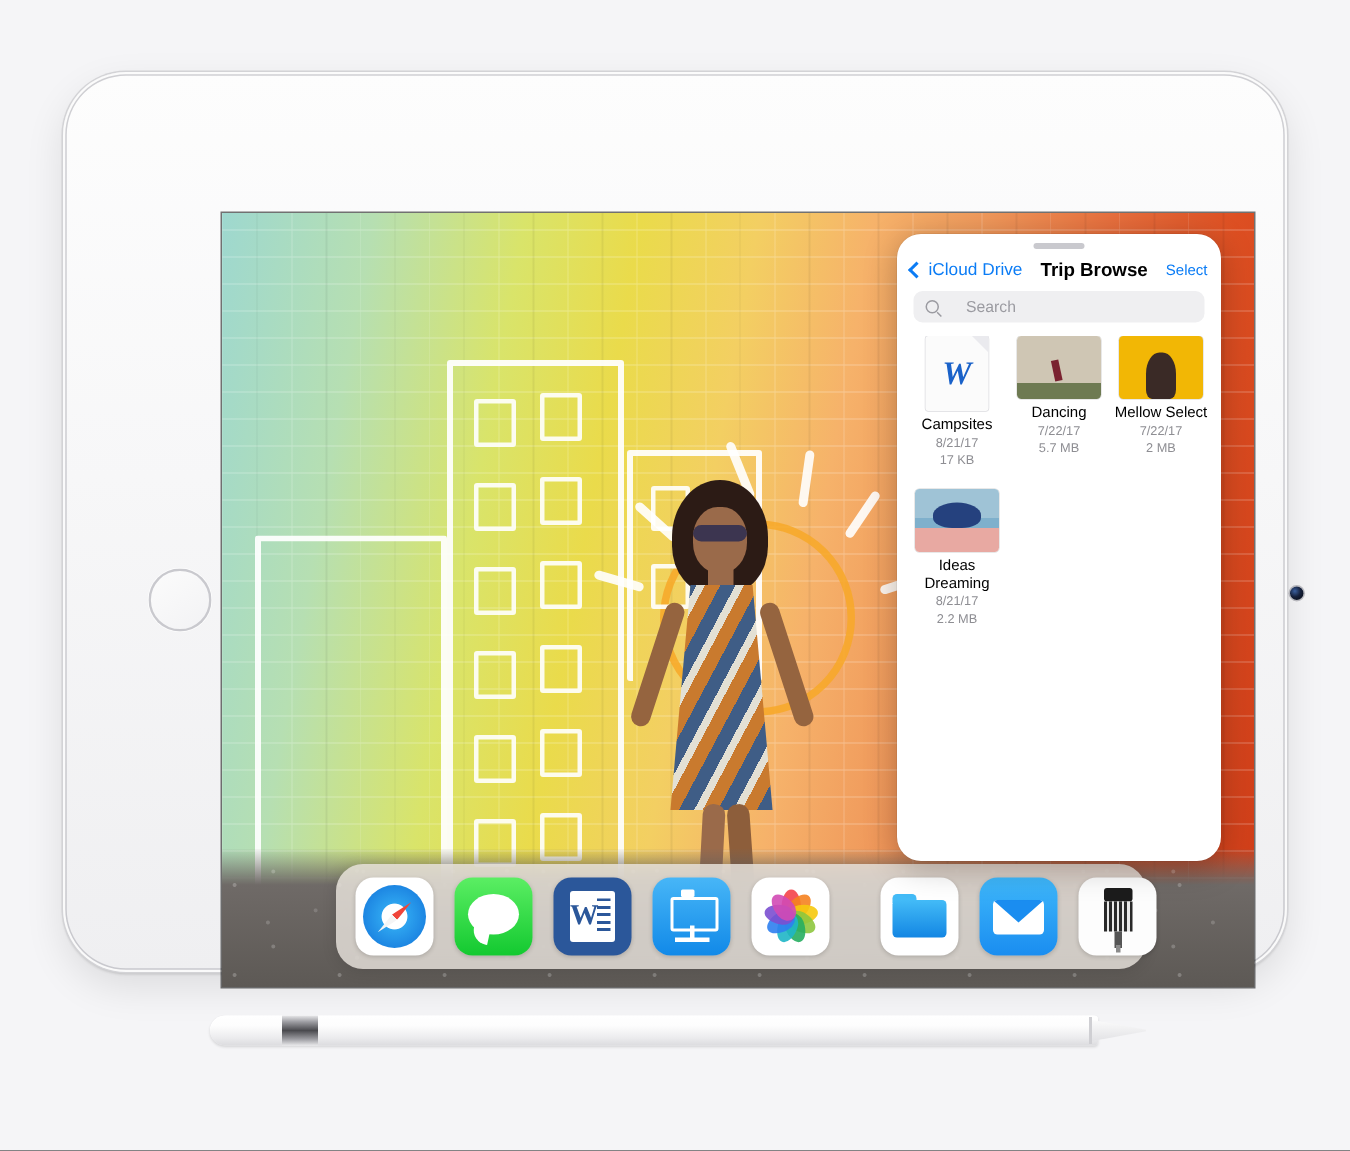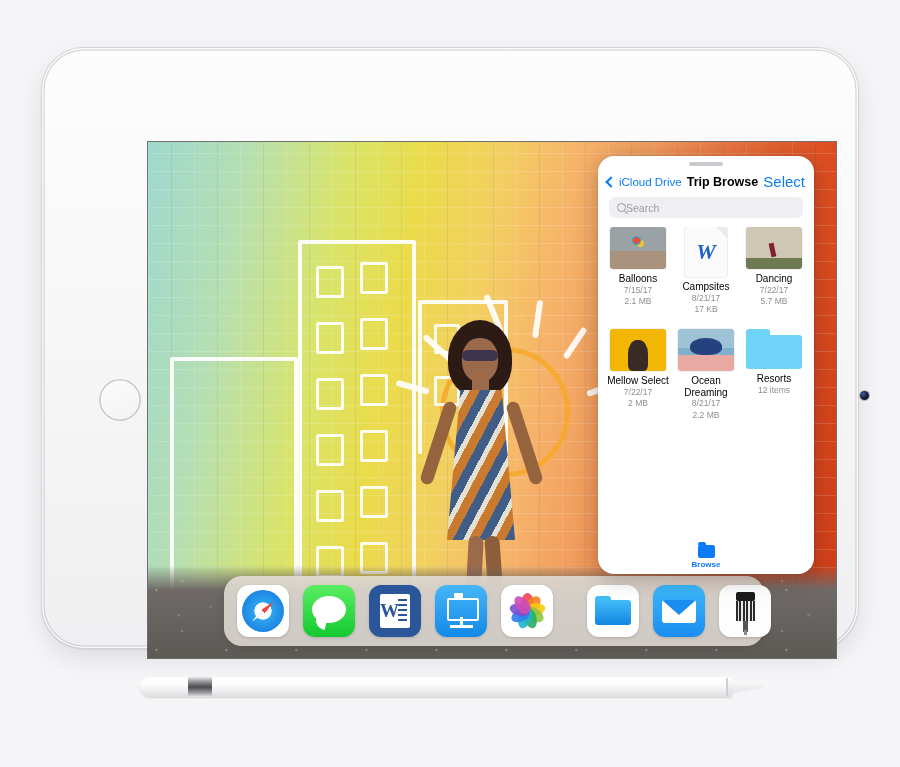--- a/index.html
+++ b/index.html
@@ -148,24 +148,24 @@
     position:absolute;right:22px;top:14px;width:216px;height:418px;
     background:#fff;border-radius:16px;overflow:hidden;
     box-shadow:0 4px 22px rgba(0,0,0,.26), 0 0 0 .5px rgba(0,0,0,.07);
     display:flex;flex-direction:column;
   }
   .grabber{width:34px;height:4px;border-radius:3px;background:#c9c9ce;margin:6px auto 0;}
   .files-nav{display:flex;align-items:center;justify-content:space-between;padding:7px 9px 6px;}
   .nav-back{display:flex;align-items:center;color:#0b7cf5;font-size:11.5px;white-space:nowrap;}
   .chev{display:inline-block;width:6px;height:6px;border-left:2px solid #0b7cf5;border-bottom:2px solid #0b7cf5;transform:rotate(45deg);margin-right:4px;}
   .nav-title{font-size:12.5px;font-weight:bold;color:#000;}
-  .nav-select{font-size:15px;color:#0b7cf5;}
+  .nav-select{font-size:10px;color:#0b7cf5;}
   .search{
     margin:1px 11px 9px;height:21px;border-radius:6px;background:#efeff1;
-    display:flex;align-items:center;padding:0 8px;gap:0;
+    display:flex;align-items:center;padding:0 8px;gap:18px;
   }
   .mag{width:7px;height:7px;border:1.4px solid #9b9ba1;border-radius:50%;position:relative;flex:0 0 auto;}
   .mag:after{content:"";position:absolute;right:-3px;bottom:-2.5px;width:4px;height:1.4px;background:#9b9ba1;transform:rotate(45deg);}
   .search-ph{font-size:10.5px;color:#9b9ba1;}
   .grid{flex:1;padding:0 8px;display:grid;grid-template-columns:repeat(3,1fr);grid-auto-rows:min-content;row-gap:14px;column-gap:4px;overflow:hidden;}
   .item{display:flex;flex-direction:column;align-items:center;}
   .thumb{width:56px;height:42px;border-radius:3px;overflow:hidden;position:relative;box-shadow:0 0 0 .5px rgba(0,0,0,.12);}
   .folder{width:56px;height:40px;position:relative;}
   .folder .fbody{position:absolute;left:0;bottom:0;width:56px;height:34px;border-radius:3px;background:#6fd3f7;}
   .folder .ftab{position:absolute;left:0;top:0;width:24px;height:8px;border-radius:3px 3px 0 0;background:#6fd3f7;}
@@ -327,26 +327,20 @@
           <div class="nav-select">Select</div>
         </div>
 
         <div class="search">
           <span class="mag"></span>
           <span class="search-ph">Search</span>
         </div>
 
         <div class="grid" id="file-grid">
             <div class="item">
-              <div class="thumb th-balloons"></div>
-              <div class="it-name">Balloons</div>
-              <div class="it-meta">7/15/17</div>
-              <div class="it-meta">2.1 MB</div>
-            </div>
-            <div class="item">
               <div class="docicon">
                 <span>W</span>
               </div>
               <div class="it-name">Campsites</div>
               <div class="it-meta">8/21/17</div>
               <div class="it-meta">17 KB</div>
             </div>
             <div class="item">
               <div class="thumb th-dancing"></div>
               <div class="it-name">Dancing</div>
@@ -354,40 +348,26 @@
               <div class="it-meta">5.7 MB</div>
             </div>
             <div class="item">
               <div class="thumb th-mellow"></div>
               <div class="it-name">Mellow Select</div>
               <div class="it-meta">7/22/17</div>
               <div class="it-meta">2 MB</div>
             </div>
             <div class="item">
               <div class="thumb th-ocean"></div>
-              <div class="it-name">Ocean Dreaming</div>
+              <div class="it-name">Ideas Dreaming</div>
               <div class="it-meta">8/21/17</div>
               <div class="it-meta">2.2 MB</div>
             </div>
-            <div class="item">
-              <div class="folder">
-                <div class="ftab"></div>
-                <div class="fbody"></div>
-              </div>
-              <div class="it-name">Resorts</div>
-              <div class="it-meta">12 items</div>
-            </div>
-          </div>
-
-        <div class="files-tabbar">
-          <div class="tab-browse">
-            <span class="tfld"></span>
-            <span class="tab-label">Browse</span>
-          </div>
-        </div>
+          </div>
+
       </div>
 
     </div>
   </div>
 
   <div class="pencil">
     <div class="barrel"></div>
     <div class="band"></div>
     <div class="tipsep"></div>
     <div class="tip"></div>

